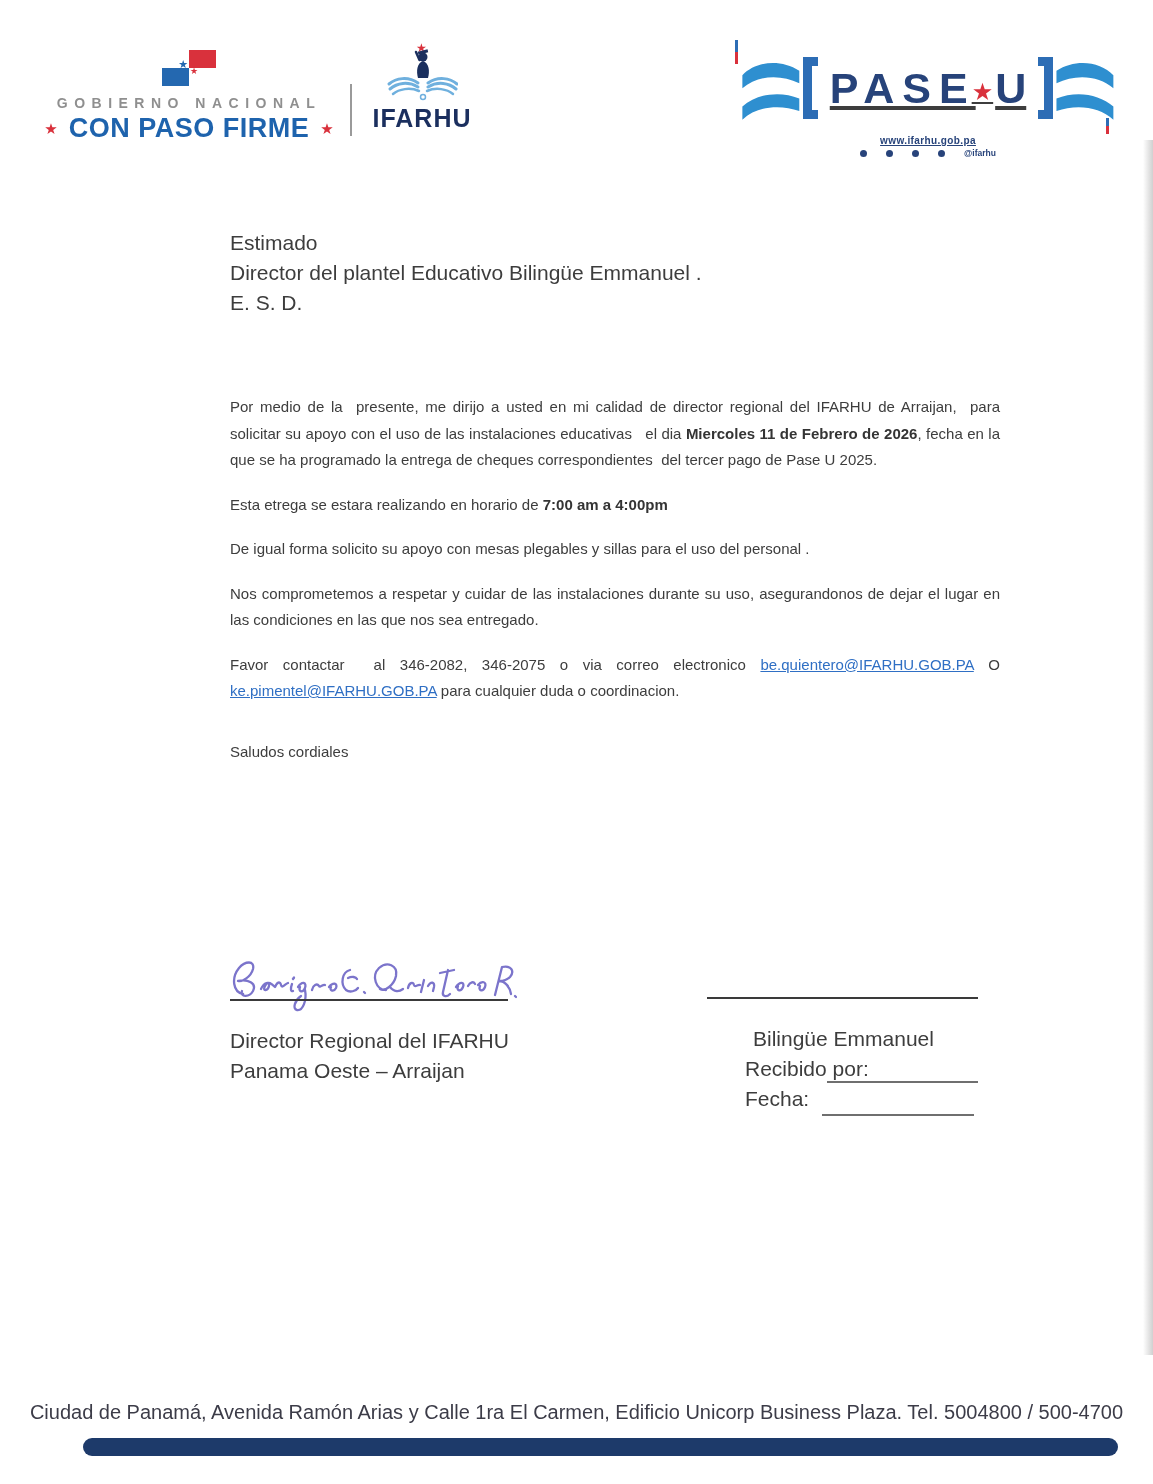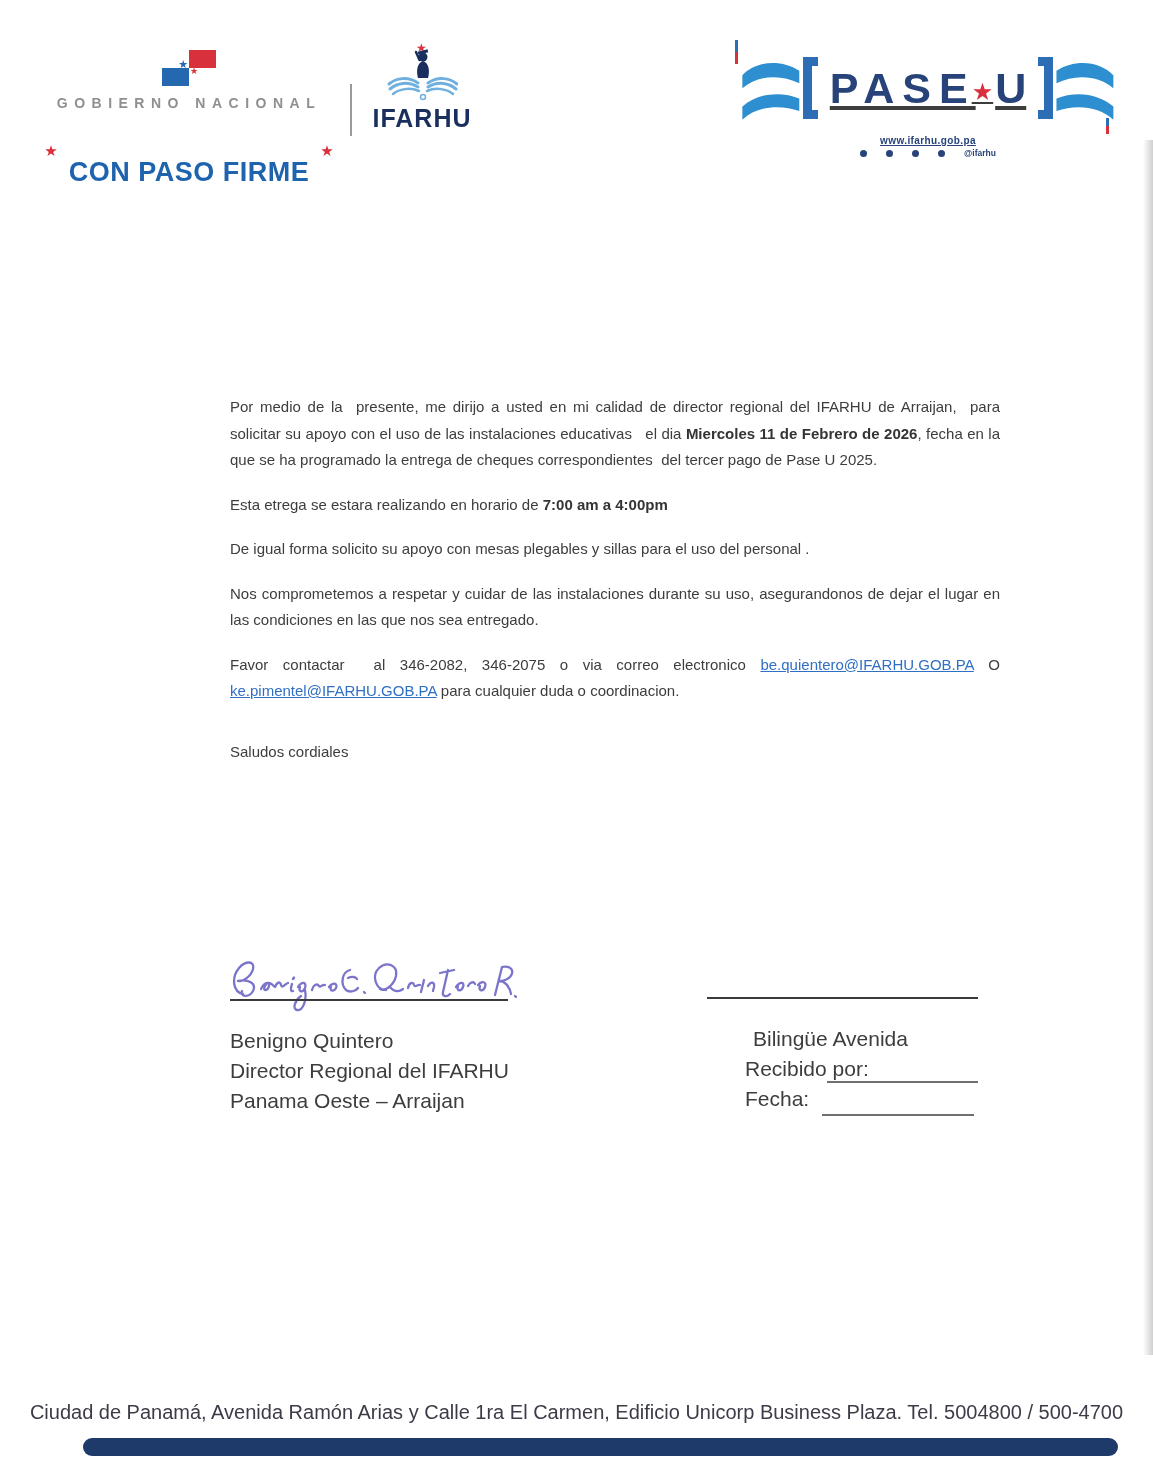--- a/index.html
+++ b/index.html
@@ -10,21 +10,21 @@
   .gob{position:absolute;left:38px;top:50px;width:302px;text-align:center;}
   .flag{width:54px;height:36px;margin:0 auto 9px;display:grid;
         grid-template-columns:1fr 1fr;grid-template-rows:1fr 1fr;}
   .flag .cell{position:relative;}
   .cell.tr{background:#d9313c;}
   .cell.bl{background:#2468b0;}
   .cell.tl .fstar{position:absolute;right:1px;bottom:-3px;color:#2468b0;font-size:11px;}
   .cell.br .fstar{position:absolute;left:1px;top:-2px;color:#d9313c;font-size:9px;}
   .gob-l1{font-size:14px;font-weight:bold;color:#8f8f8f;letter-spacing:6.5px;white-space:nowrap;}
   .gob-l2{margin-top:2px;display:flex;align-items:center;justify-content:center;gap:11px;}
-  .gob-l2 .word{font-size:27px;font-weight:bold;color:#1e63ad;letter-spacing:.5px;white-space:nowrap;margin-top:44px;}
+  .gob-l2 .word{font-size:27px;font-weight:bold;color:#1e63ad;letter-spacing:.5px;white-space:nowrap;}
   .gob-l2 .st{color:#d9313c;font-size:15px;}
 
   .divider{position:absolute;left:350px;top:84px;width:2px;height:52px;background:#9a9a9a;}
 
   
   .ifarhu{position:absolute;left:364px;top:40px;width:116px;text-align:center;}
   .ifarhu-label{font-size:25px;font-weight:bold;color:#1b2f5e;letter-spacing:1px;margin-top:-2px;}
 
   
   .paseu{position:absolute;left:738px;top:42px;width:380px;}
@@ -150,20 +150,25 @@
         <span class="dot"></span>
         <span class="dot"></span>
         <span class="dot"></span>
         <span>@ifarhu</span>
       </div>
     </div>
   </div>
 
   <div class="scan-edge"></div>
 
+  <div class="recipient">
+    <div>Estimado</div>
+    <div>Director del plantel Educativo Bilingüe Emmanuel .</div>
+    <div>E. S. D.</div>
+  </div>
 
   <div class="body-text">
     <p><span>Por medio de la&nbsp; presente, me dirijo a usted en mi calidad de director regional del IFARHU de Arraijan,&nbsp; para solicitar su apoyo con el uso de las instalaciones educativas&nbsp; &nbsp;el dia </span><strong>Miercoles 11 de Febrero de 2026</strong><span>, fecha en la que se ha programado la entrega de cheques correspondientes&nbsp; del tercer pago de Pase U 2025.</span></p>
     <p><span>Esta etrega se estara realizando en horario de </span><strong>7:00 am a 4:00pm</strong></p>
     <p>De igual forma solicito su apoyo con mesas plegables y sillas para el uso del personal .</p>
     <p>Nos comprometemos a respetar y cuidar de las instalaciones durante su uso, asegurandonos de dejar el lugar en las condiciones en las que nos sea entregado.</p>
     <p><span>Favor contactar&nbsp; al 346-2082, 346-2075 o via correo electronico </span><a class="mail-link">be.quientero@IFARHU.GOB.PA</a><span> O </span><a class="mail-link">ke.pimentel@IFARHU.GOB.PA</a><span> para cualquier duda o coordinacion.</span></p>
     <p class="closing">Saludos cordiales</p>
   </div>
 
@@ -183,27 +188,26 @@
       <path d="M213,35 l14,-3 M221,32 l-5,22 C215,58 219,60 223,56"></path>
       <path d="M229,49 C233,43 238,44 236,49 C234,54 229,53 231,48"></path>
       <path d="M241,48 C243,44 247,43 248,46 M251,47 C255,42 260,44 258,49 C256,54 251,53 253,48"></path>
       <path d="M268,57 l7,-28 C284,27 288,33 283,39 C279,43 272,43 272,43 C278,43 283,49 284,56 M288,58 l1,1"></path>
     </g>
   </svg>
   <div class="sig-line-left"></div>
   <div class="sig-line-right"></div>
 
   <div class="sig-left">
-    <div>Benigno Quintero</div>
     <div>Director Regional del IFARHU</div>
     <div>Panama Oeste – Arraijan</div>
   </div>
 
   <div class="sig-right">
-    <div class="school">Bilingüe Avenida</div>
+    <div class="school">Bilingüe Emmanuel</div>
     <div>Recibido por:</div>
     <div>Fecha:</div>
   </div>
   <div class="u-recibido"></div>
   <div class="u-fecha"></div>
 
   <div class="footer-text">Ciudad de Panamá, Avenida Ramón Arias y Calle 1ra El Carmen, Edificio Unicorp Business Plaza. Tel. 5004800 / 500-4700</div>
   <div class="footer-bar"></div>
 
 </div>

